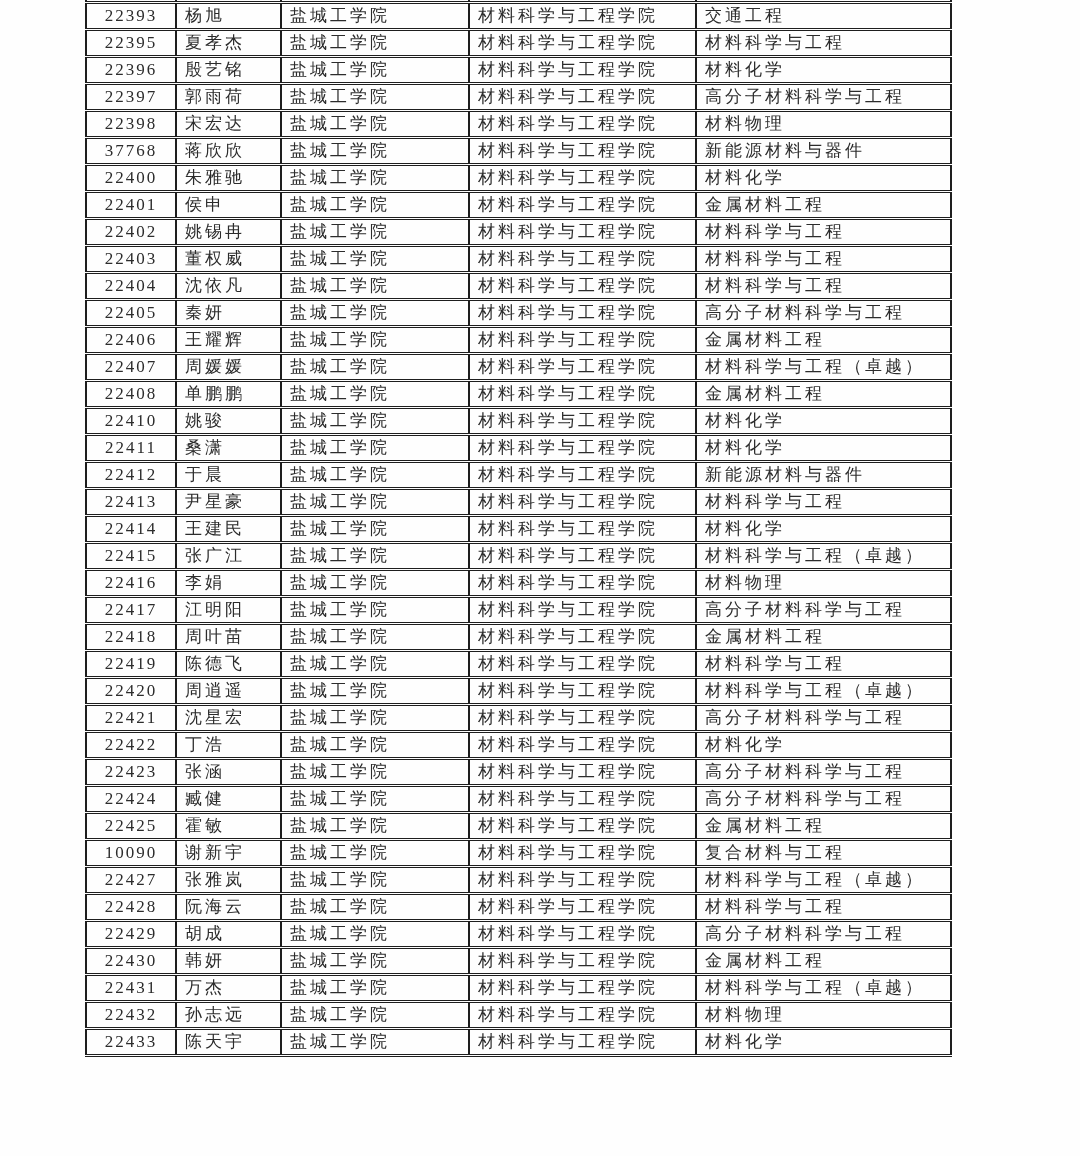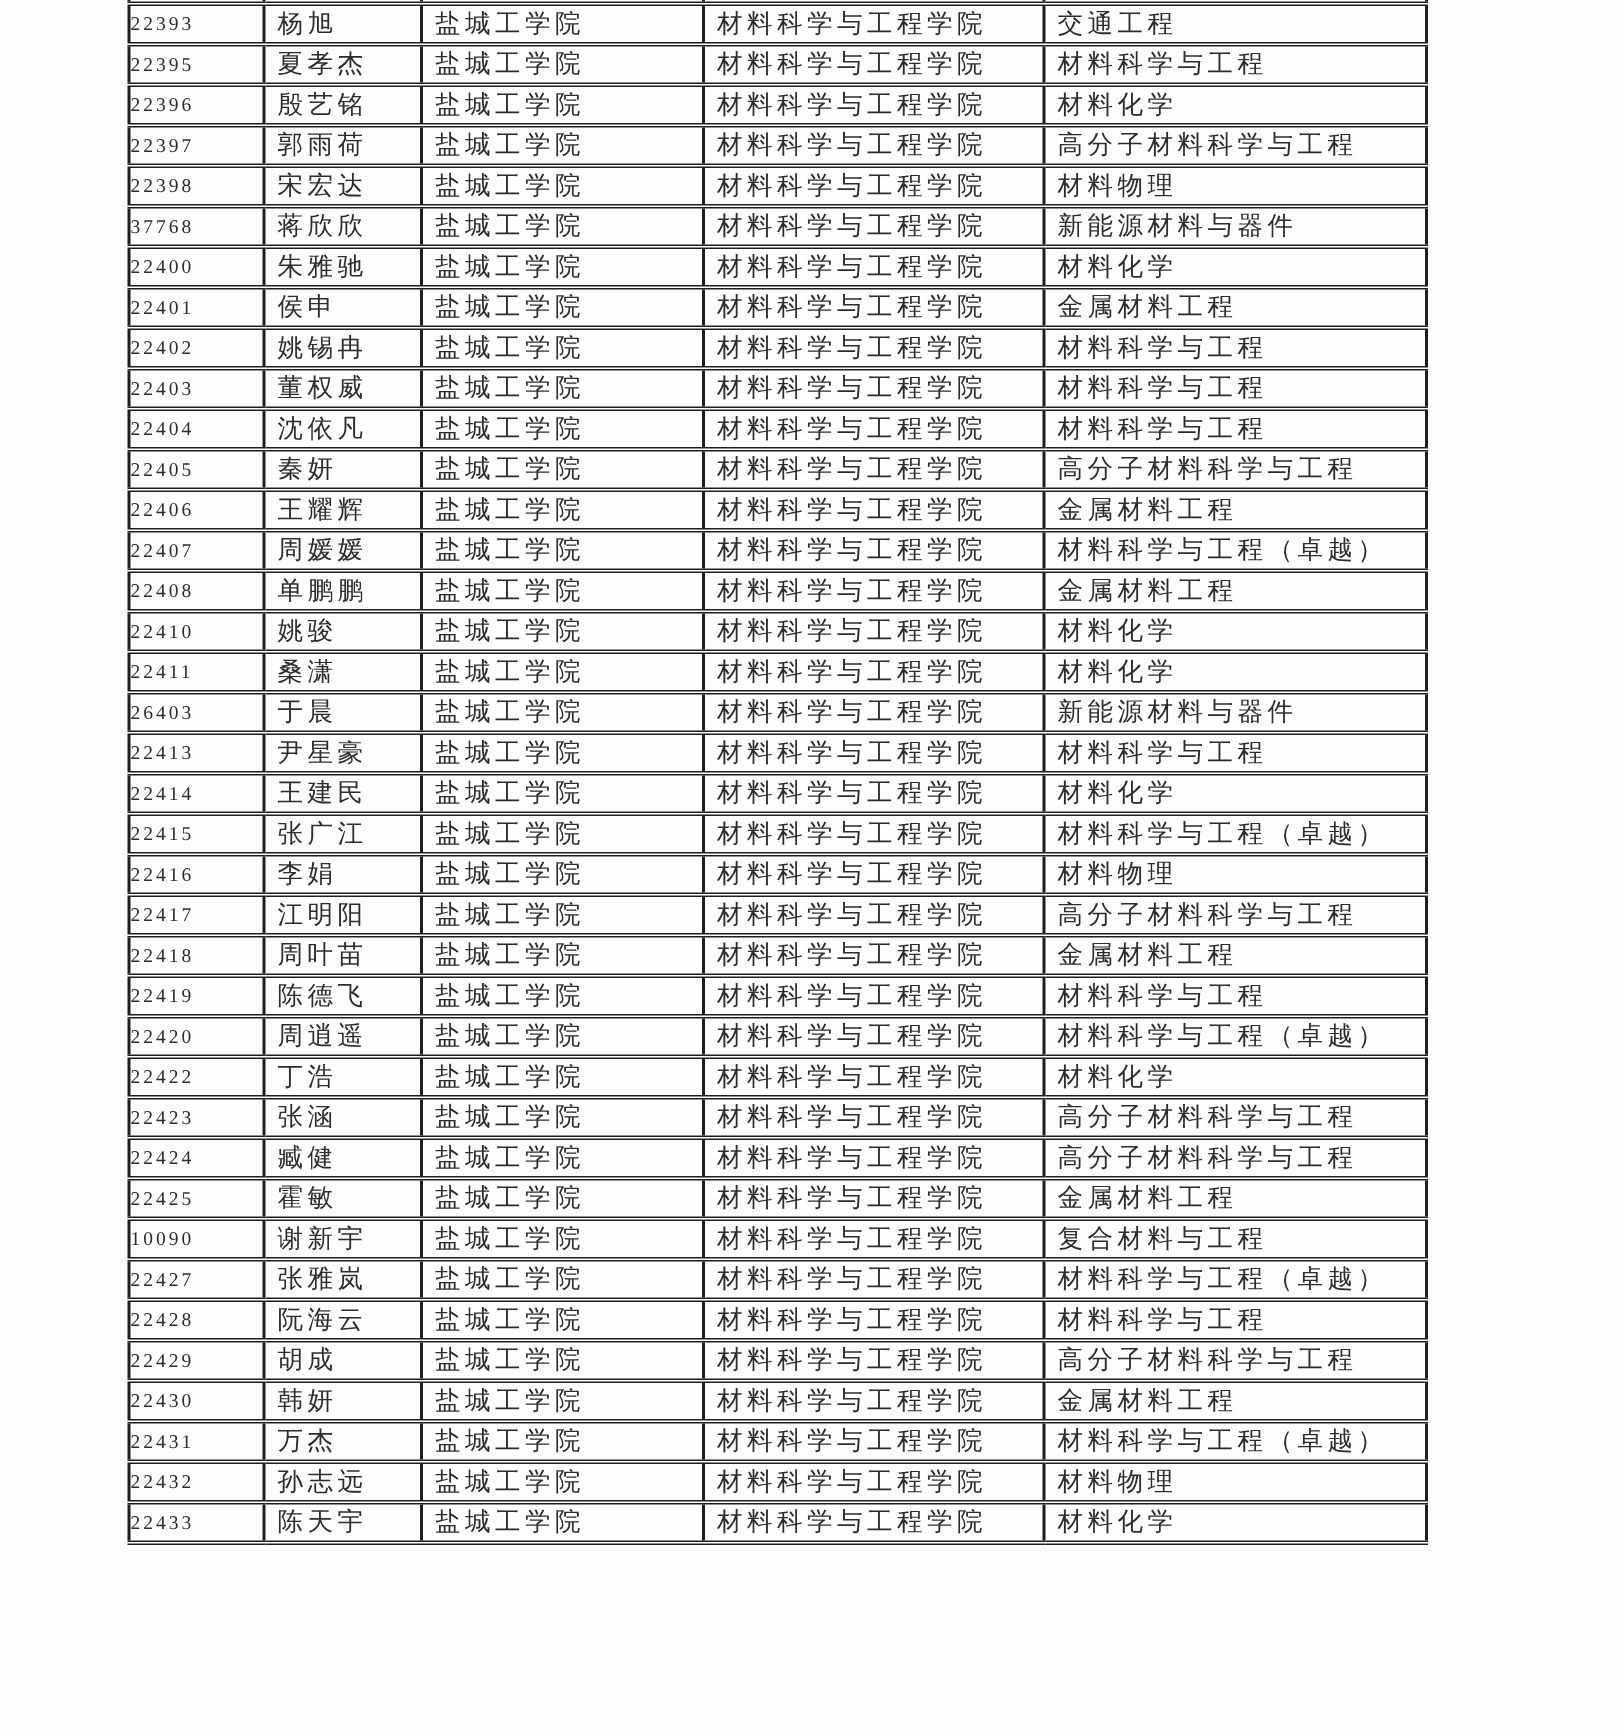--- a/index.html
+++ b/index.html
@@ -38,24 +38,24 @@
     font-size: 17px;
     color: #2c2c2c;
     letter-spacing: 3px;
     padding: 0 0 0 8px;
     white-space: nowrap;
     overflow: hidden;
     vertical-align: middle;
     line-height: 24px;
   }
   table.roster td.td-id {
-    text-align: left;
+    text-align: center;
     padding: 0;
     letter-spacing: 2px;
-    font-size: 13px;
+    font-size: 17px;
     margin-left: 37px;
   }
   
   tr.partial-row td {
     height: 1px;
     border-top: none;
     padding: 0;
   }
 </style>
 </head>
@@ -211,21 +211,21 @@
 
         <tr>
           <td class="td-id">22411</td>
           <td>桑潇</td>
           <td>盐城工学院</td>
           <td>材料科学与工程学院</td>
           <td>材料化学</td>
         </tr>
 
         <tr>
-          <td class="td-id">26403</td>
+          <td class="td-id">22412</td>
           <td>于晨</td>
           <td>盐城工学院</td>
           <td>材料科学与工程学院</td>
           <td>新能源材料与器件</td>
         </tr>
 
         <tr>
           <td class="td-id">22413</td>
           <td>尹星豪</td>
           <td>盐城工学院</td>
@@ -282,20 +282,27 @@
         </tr>
 
         <tr>
           <td class="td-id">22420</td>
           <td>周逍遥</td>
           <td>盐城工学院</td>
           <td>材料科学与工程学院</td>
           <td>材料科学与工程（卓越）</td>
         </tr>
 
+        <tr>
+          <td class="td-id">22421</td>
+          <td>沈星宏</td>
+          <td>盐城工学院</td>
+          <td>材料科学与工程学院</td>
+          <td>高分子材料科学与工程</td>
+        </tr>
 
         <tr>
           <td class="td-id">22422</td>
           <td>丁浩</td>
           <td>盐城工学院</td>
           <td>材料科学与工程学院</td>
           <td>材料化学</td>
         </tr>
 
         <tr>

